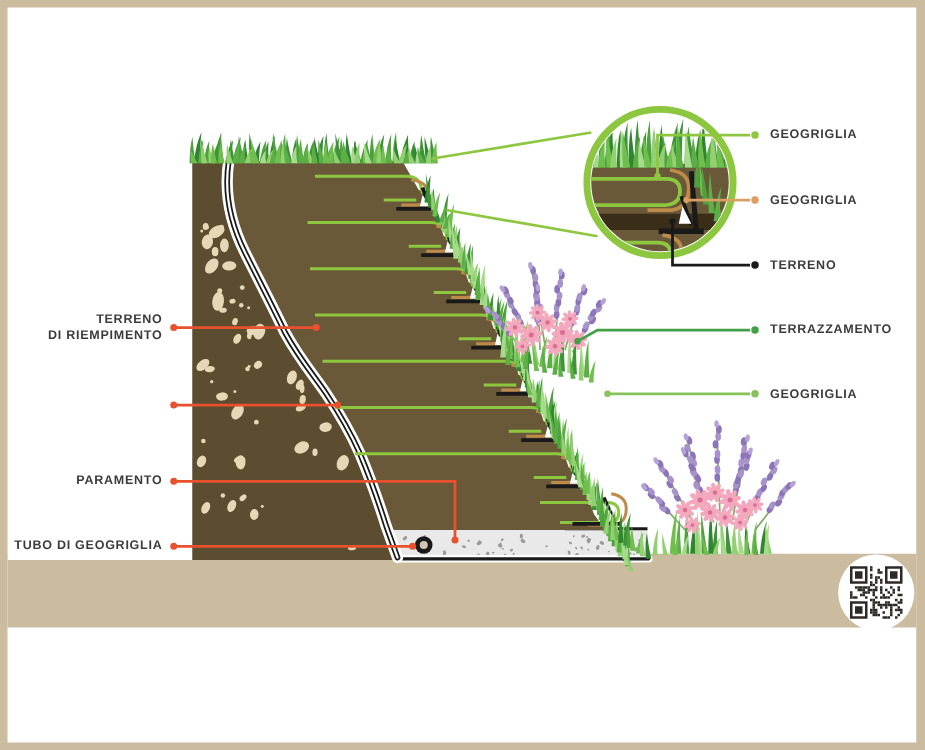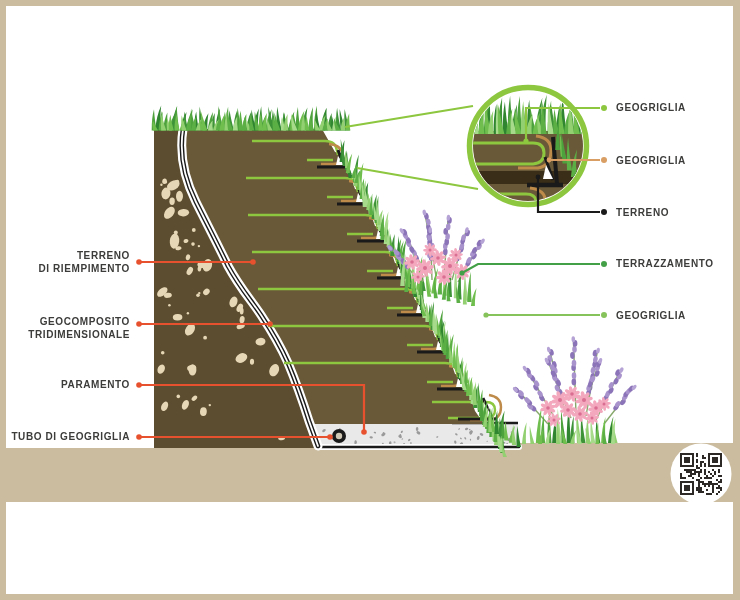--- a/index.html
+++ b/index.html
@@ -1053,24 +1053,20 @@
 
 <div class="frame t"></div>
 <div class="frame b"></div>
 <div class="frame l"></div>
 <div class="frame r"></div>
 
 <div class="lbl left" style="top:249px">
   <span>TERRENO</span>
       <span>DI RIEMPIMENTO</span>
 </div>
-<div class="lbl left" style="top:315px">
-  <span>GEOCOMPOSITO</span>
-      <span>TRIDIMENSIONALE</span>
-</div>
 <div class="lbl left" style="top:378px">
   <span>PARAMENTO</span>
 </div>
 <div class="lbl left" style="top:430px">
   <span>TUBO DI GEOGRIGLIA</span>
 </div>
 <div class="lbl right" style="top:101px">
   <span>GEOGRIGLIA</span>
 </div>
 <div class="lbl right" style="top:154px">

